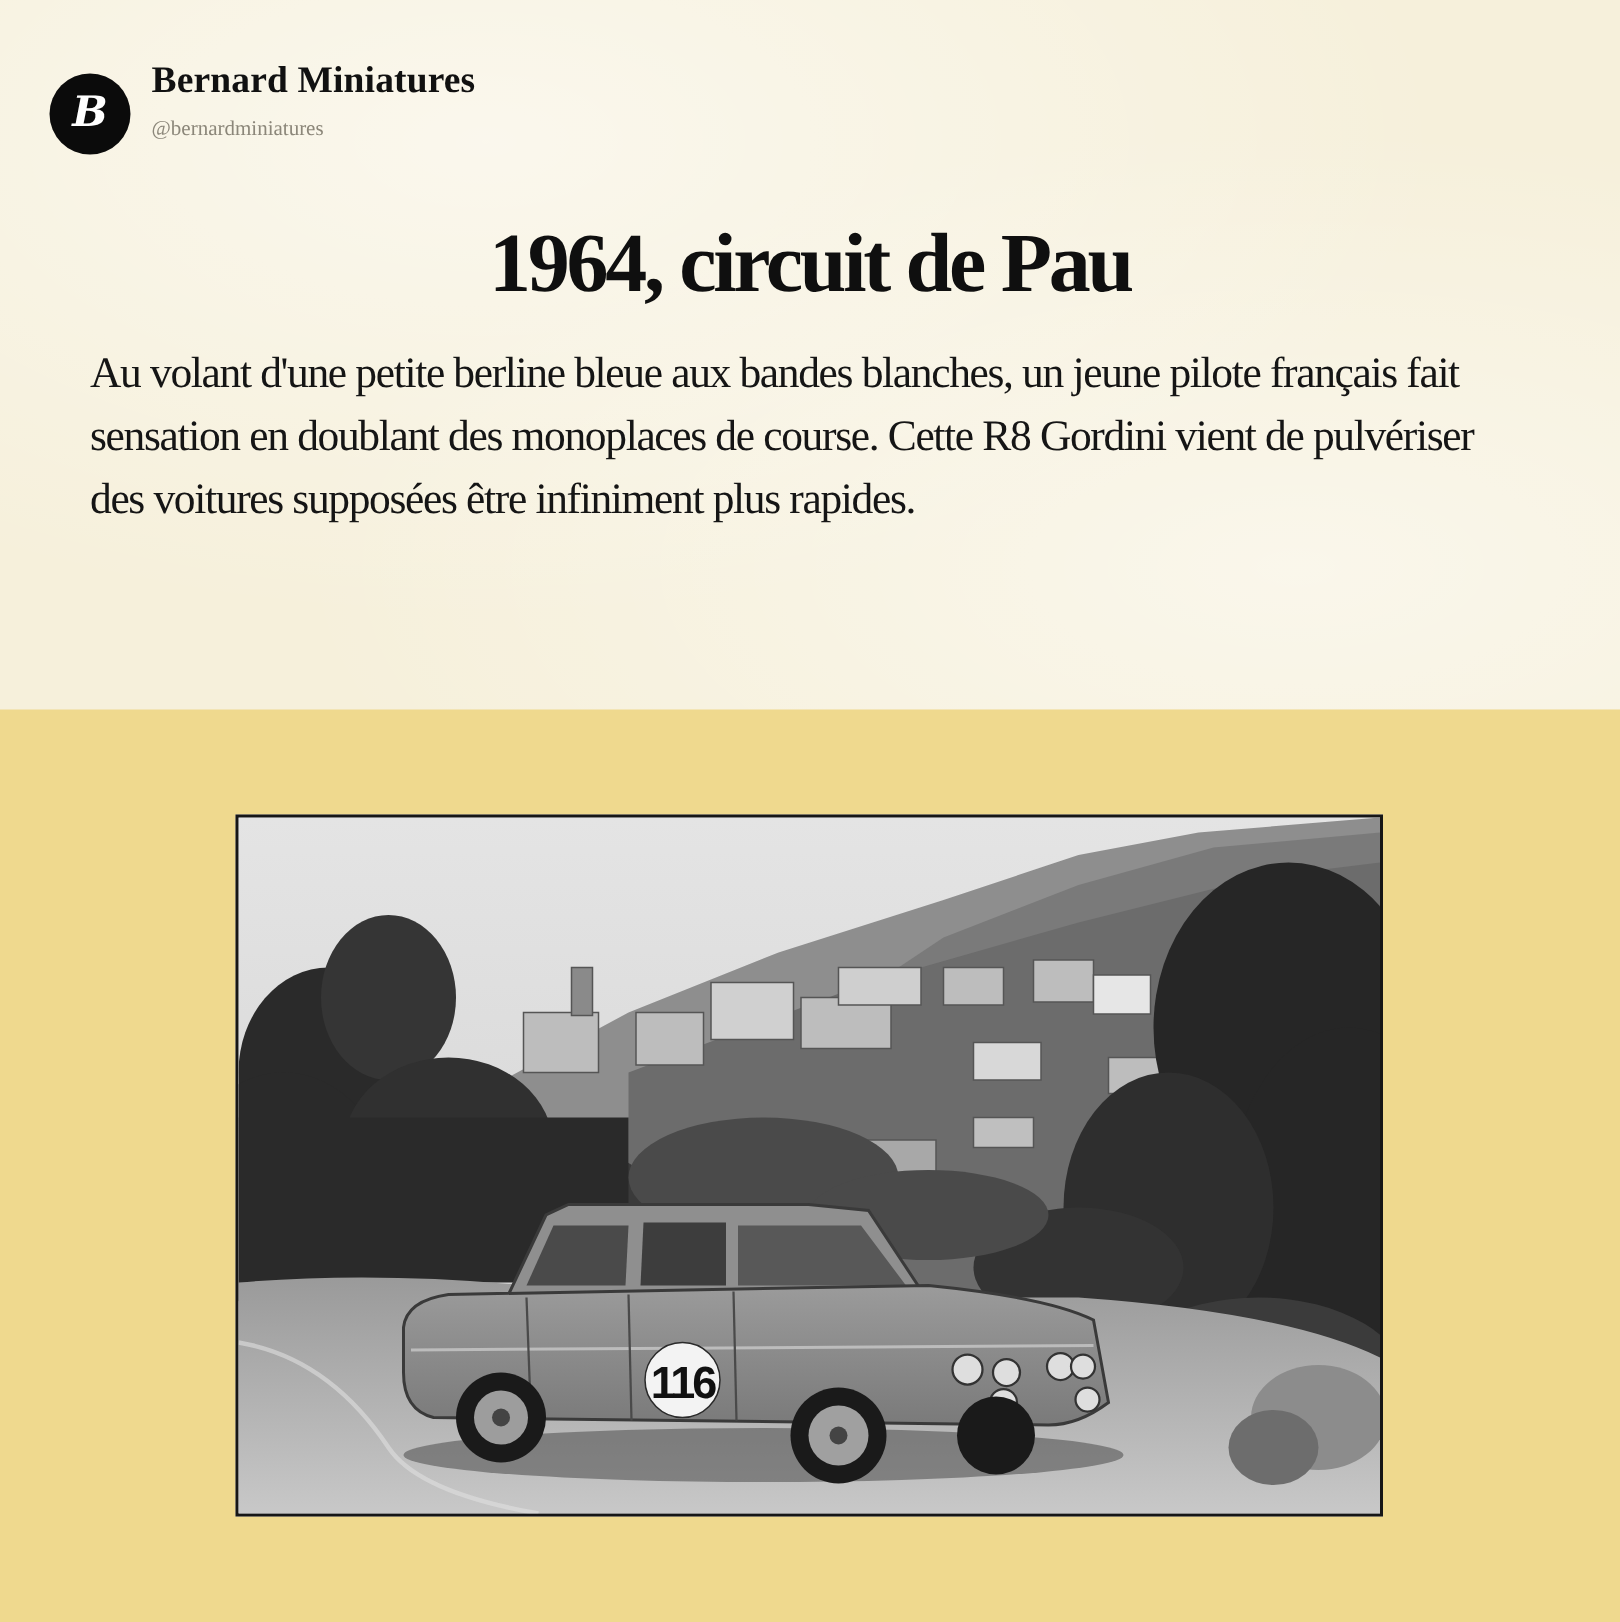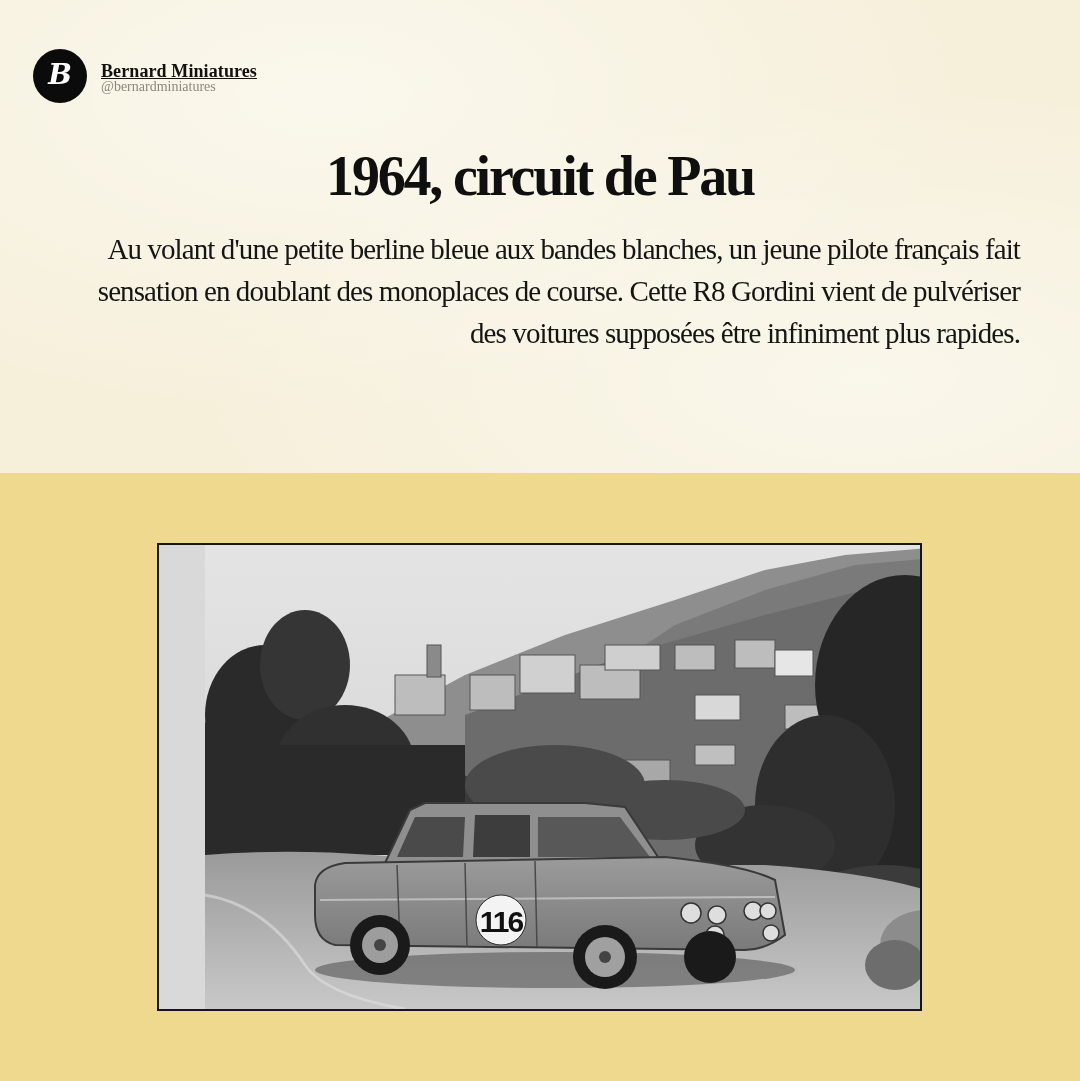--- a/index.html
+++ b/index.html
@@ -23,41 +23,41 @@
     .avatar {
       position: absolute; left: 33px; top: 49px; width: 54px; height: 54px;
       border-radius: 50%; background: #0b0b0b;
       display: flex; align-items: center; justify-content: center;
     }
     .avatar span {
       color: #fff; font-family: "DejaVu Serif", serif; font-weight: bold;
       font-style: italic; font-size: 28px; line-height: 1; margin-top: -2px;
     }
     .account-name {
-      position: absolute; left: 101px; top: 61px;
-      font-family: "Liberation Serif", serif; font-weight: bold; font-size: 18px;
-      color: #111; letter-spacing: 0.1px; text-decoration: underline;
+      position: absolute; left: 101px; top: 40px;
+      font-family: "Liberation Serif", serif; font-weight: bold; font-size: 25px;
+      color: #111; letter-spacing: 0.1px;
     }
     .account-handle {
       position: absolute; left: 101px; top: 79px;
       font-family: "Liberation Serif", serif; font-size: 14px; color: #8c877a;
     }
     .headline {
       position: absolute; left: 0; top: 146px; width: 1080px; text-align: center;
       font-family: "Liberation Serif", serif; font-weight: bold; font-size: 56px;
       color: #0f0f0f; letter-spacing: -2.2px; line-height: 1.1;
     }
     .body-text {
-      position: absolute; left: 60px; top: 228px; width: 960px; text-align: right;
+      position: absolute; left: 60px; top: 228px; width: 960px; text-align: left;
       font-family: "Liberation Serif", serif; font-size: 29px; line-height: 42px;
       color: #151515; letter-spacing: -0.9px;
     }
     .photo-frame {
       position: absolute; left: 157px; top: 543px; width: 765px; height: 468px;
-      border: 2px solid #161616; background: #d9d9d9; overflow: hidden; padding-left: 46px;
+      border: 2px solid #161616; background: #d9d9d9; overflow: hidden;
     }
     .photo-frame svg { display: block; width: 761px; height: 464px; }
   </style>
 </head>
 <body>
 
 <div class="top">
   <div class="avatar">
     <span>B</span>
   </div>

